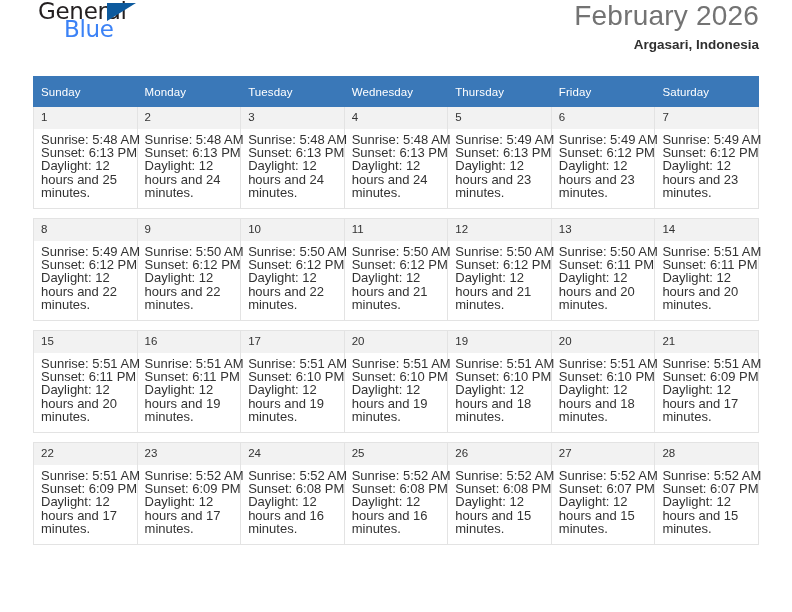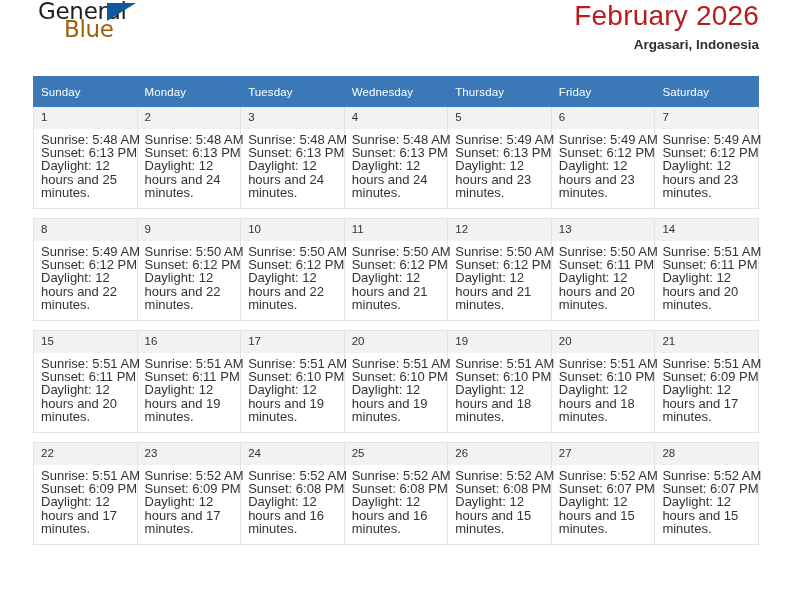--- a/index.html
+++ b/index.html
@@ -46,42 +46,42 @@
     color: #231f20;
     font-family: "DejaVu Sans", sans-serif;
     font-weight: 400;
   }
   .logo-blue {
     position: absolute;
     left: 31px;
     top: 18px;
     font-size: 23px;
     letter-spacing: -0.3px;
-    color: #a16207;
+    color: #3b82f6;
     font-family: "DejaVu Sans", sans-serif;
     font-weight: 400;
     text-align: center;
   }
   .logo-triangle {
     position: absolute;
     left: 74px;
     top: 3px;
     width: 0;
     height: 0;
     border-left: 29px solid #0d5a9e;
     border-bottom: 18px solid transparent;
   }
   .title-block {
     text-align: right;
     padding-top: 0px;
   }
   .cal-title {
     font-size: 28px;
     font-weight: 400;
-    color: #b91c1c;
+    color: #737373;
     letter-spacing: 0.2px;
     line-height: 1.12;
   }
   .cal-subtitle {
     font-size: 13.5px;
     font-weight: 700;
     color: #2f2f2f;
     margin-top: 6px;
     line-height: 1.15;
   }

